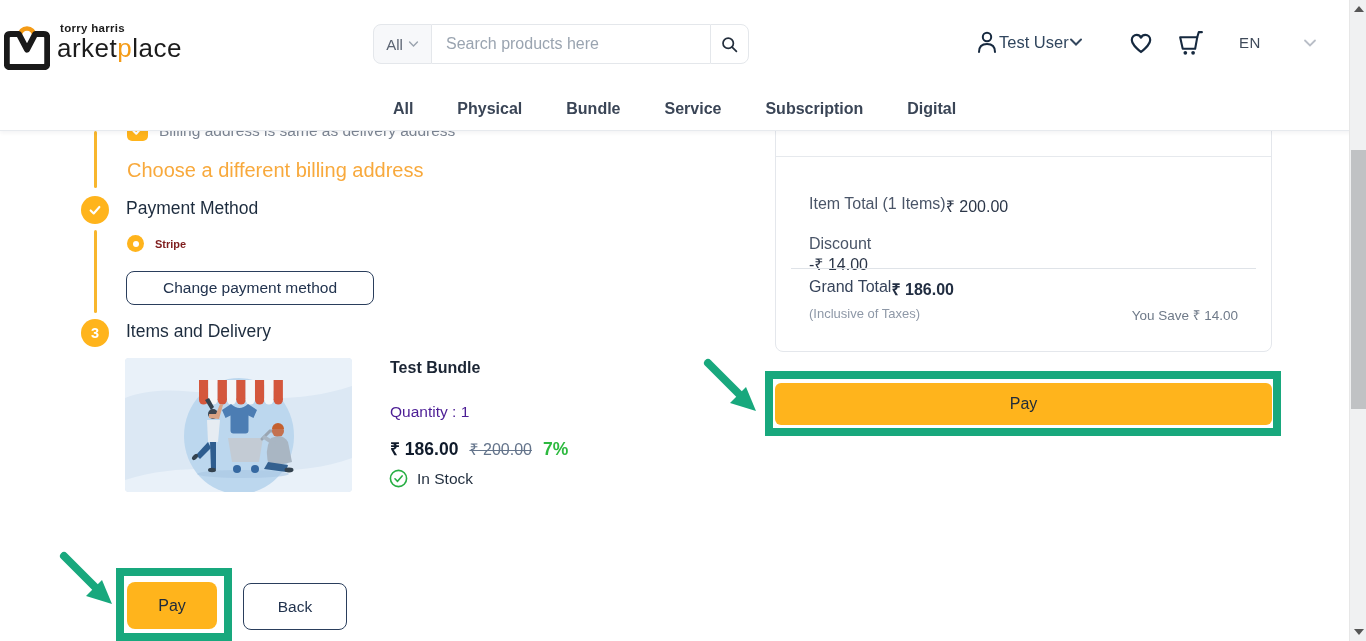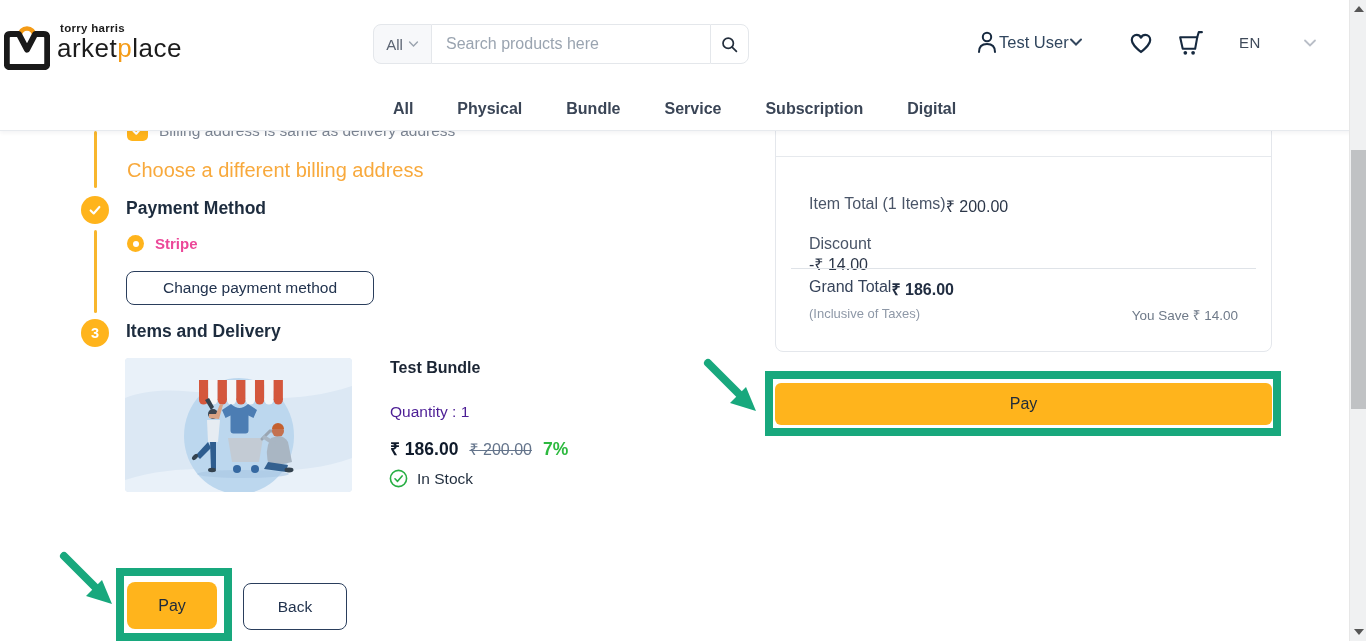--- a/index.html
+++ b/index.html
@@ -37,25 +37,25 @@
   .content { position:absolute; inset:0; z-index:1; }
   .billing-row { position:absolute; left:127px; top:120px; display:flex; align-items:center; gap:11px; }
   .checkbox { width:21px; height:21px; background:#FFB41C; border-radius:5px; display:flex; align-items:center; justify-content:center; cursor:pointer; }
   .billing-label { font-size:15.5px; color:#7d8694; }
   .step-line { position:absolute; left:94px; width:3px; background:#f8b62d; border-radius:2px; }
   .line1 { top:131px; height:57px; }
   .line2 { top:230px; height:83px; }
   .billing-link { position:absolute; left:127px; top:159px; font-size:20px; color:#f8a93c; cursor:pointer; }
   .step-circle { position:absolute; left:81px; width:28px; height:28px; border-radius:50%; background:#FFB41C;
                  display:flex; align-items:center; justify-content:center; color:#fff; font-size:14.5px; font-weight:700; }
-  .sec-title { position:absolute; left:126px; font-size:17.5px; font-weight:700; color:#1d2c3e; }
+  .sec-title { position:absolute; left:126px; font-size:17.5px; font-weight:400; color:#1d2c3e; }
   .radio-row { position:absolute; left:127px; top:235px; display:flex; align-items:center; gap:11px; }
   .radio { width:17px; height:17px; border-radius:50%; background:#FFB41C; display:flex; align-items:center; justify-content:center; cursor:pointer; }
   .radio-dot { width:6px; height:6px; border-radius:50%; background:#fff; }
-  .radio-label { font-size:15px; font-weight:700; color:#ec4899; }
+  .radio-label { font-size:11px; font-weight:700; color:#7f1d1d; }
   .outline-btn { background:#fff; border:1.5px solid #2a3e5c; border-radius:8px; color:#22334e;
                  font-size:15.5px; font-family:"Liberation Sans",sans-serif; cursor:pointer; }
   .change-btn { position:absolute; left:126px; top:271px; width:248px; height:34px; }
 
   .product-img { position:absolute; left:125px; top:358px; width:227px; height:134px; border-radius:4px; overflow:hidden; cursor:pointer; }
   .prod-name { position:absolute; left:390px; top:359px; font-size:16px; font-weight:700; color:#1b2534; }
   .prod-qty { position:absolute; left:390px; top:403px; font-size:15.5px; color:#4c1d95; }
   .price-row { position:absolute; left:390px; top:436px; display:flex; align-items:baseline; gap:11px; }
   .price-now { font-size:17.5px; font-weight:700; color:#101b2b; }
   .price-old { font-size:16px; color:#64748b; text-decoration:line-through; }

